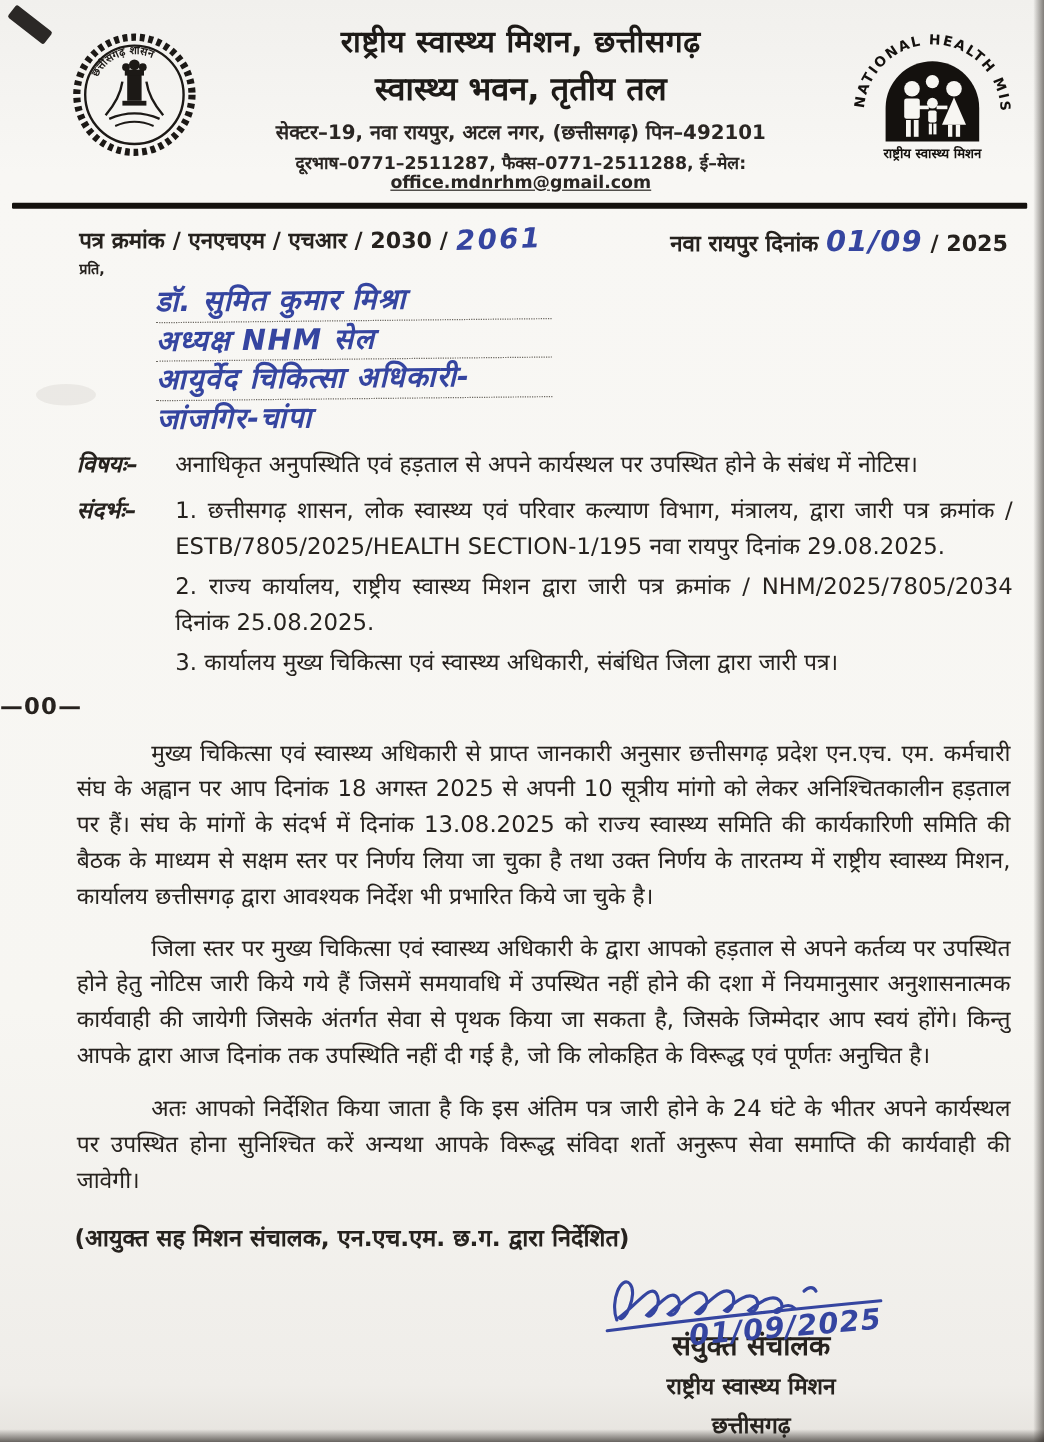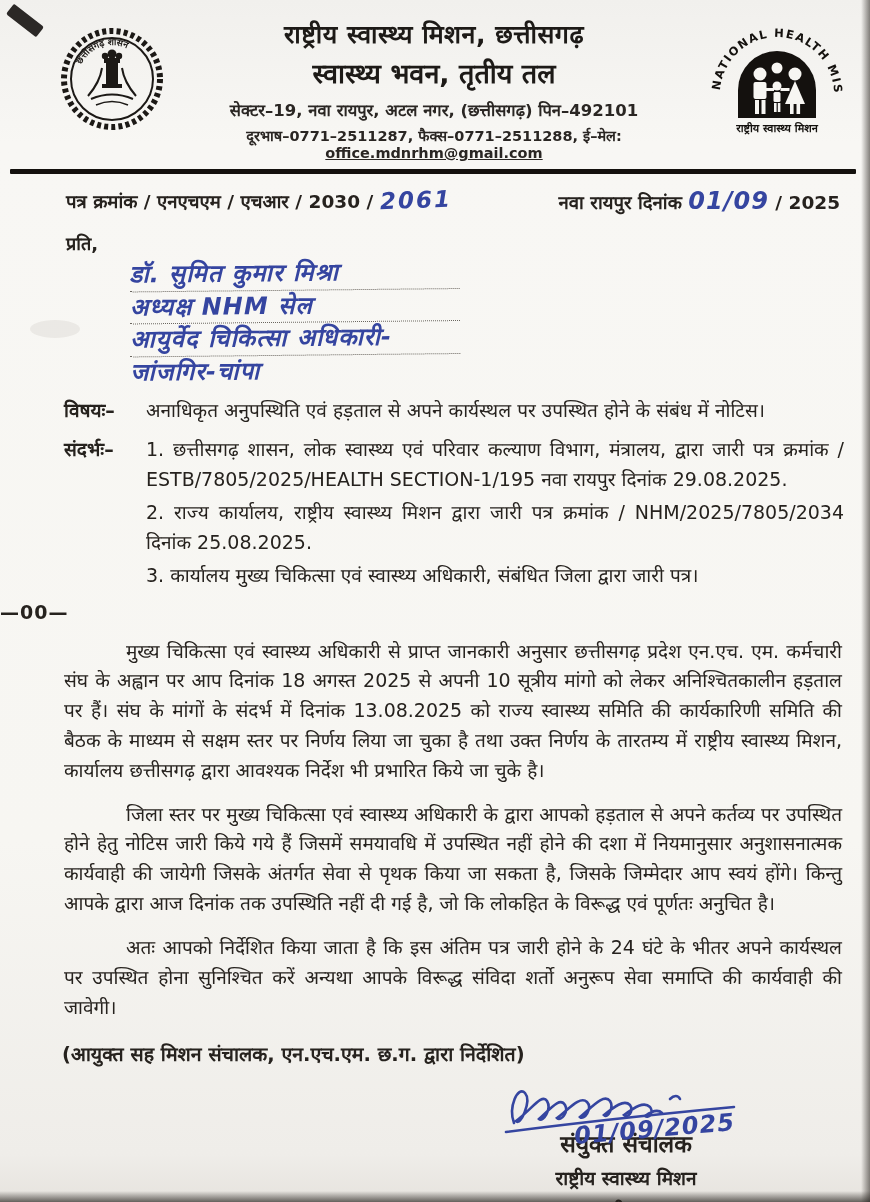--- a/index.html
+++ b/index.html
@@ -26,30 +26,30 @@
   .contact .email { text-decoration:underline; }
   .nhm-logo { flex:0 0 150px; text-align:center; }
 
   .rule { height:5px; background:#14110e; margin:8px 14px 0 10px; border-radius:1px; }
 
   
   .meta { display:flex; justify-content:space-between; margin:13px 30px 0 66px; font-size:18.5px; font-weight:600; }
   .hw { font-family:"DejaVu Sans","Liberation Sans",sans-serif; color:#3545a0; font-style:italic; }
   .hw-no { font-size:23px; display:inline-block; transform:rotate(-2deg); font-weight:bold; letter-spacing:2px; }
   .hw-date { font-size:24px; font-weight:bold; letter-spacing:1px; }
-  .prati { margin:16px 0 0 66px; font-size:18px; font-weight:600; }
+  .prati { margin:0 0 0 66px; font-size:12px; font-weight:600; }
 
   
   .recipient { margin:2px 0 4px 130px; width:470px; transform:rotate(-.6deg); }
   .recipient .line { font-size:24px; line-height:1.28; color:#3545a0; font-style:italic; font-weight:bold; letter-spacing:1px; }
   .recipient .dotted { border-bottom:1.5px dotted #6b6760; display:inline-block; min-width:330px; padding-bottom:1px; }
 
   
   .labelled { display:flex; margin:10px 26px 0 64px; font-size:19px; line-height:1.55; }
-  .labelled .lab { flex:0 0 68px; font-weight:600; }
+  .labelled .lab { flex:0 0 68px; font-weight:600;font-style:italic; }
   .labelled .cnt { flex:1; padding-left:14px; text-align:justify; }
   .ref-item { margin-bottom:2px; }
   .ref-item.gap { margin-top:4px; }
 
   .divider { text-align:left; font-size:19px; font-weight:600; margin-top:8px; letter-spacing:1px; }
 
   .para { margin:14px 28px 0 64px; font-size:19px; line-height:1.57; text-align:justify; text-indent:62px; color:#26221e; }
   .directive { margin:18px 28px 0 62px; font-size:19.5px; font-weight:bold; }
 
   

